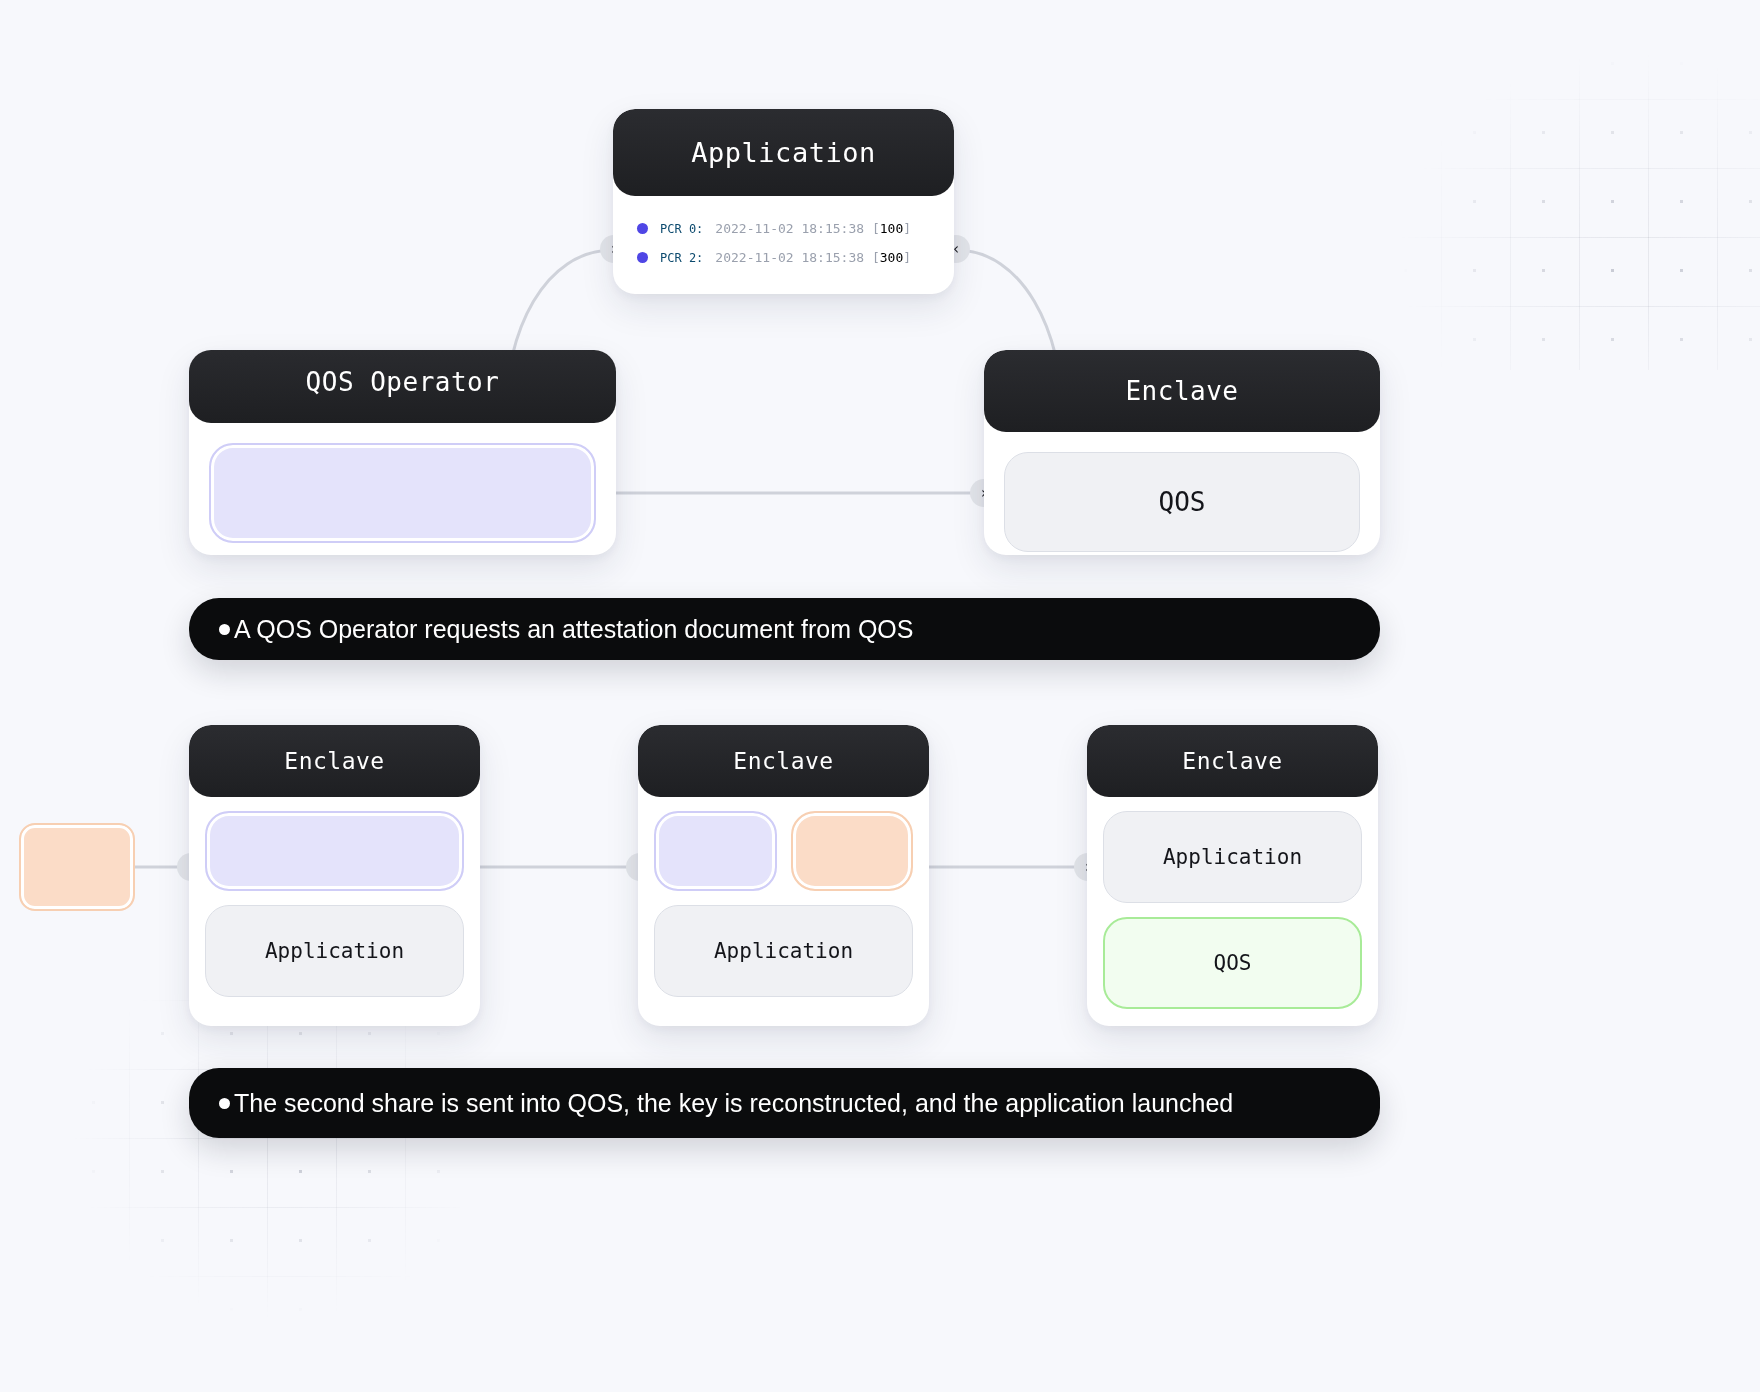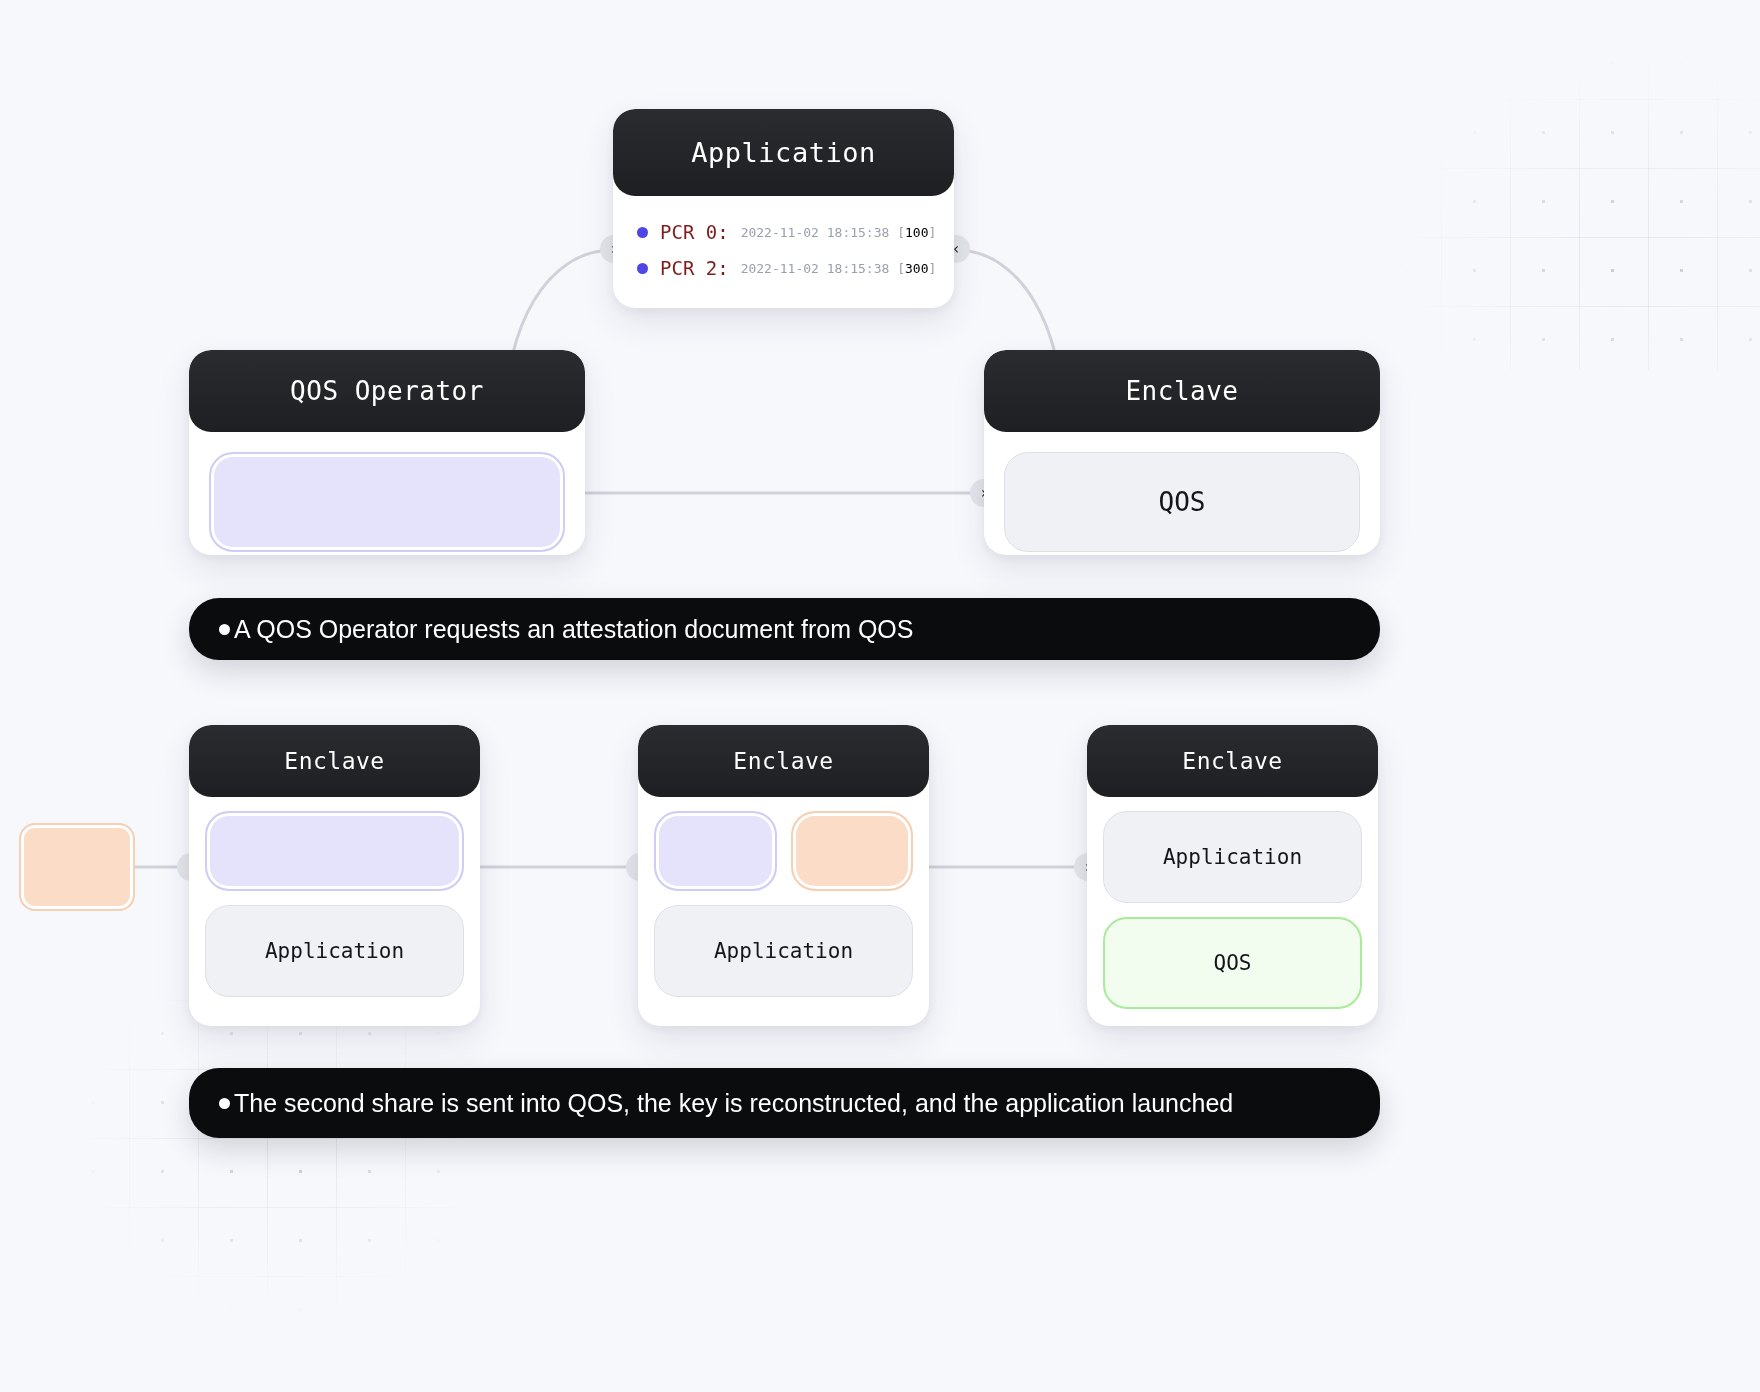--- a/index.html
+++ b/index.html
@@ -89,34 +89,34 @@
     gap: 12px;
     padding: 7px 0;
   }
   .pcr-dot {
     width: 11px; height: 11px; border-radius: 50%;
     background: #4f46e5;
     flex: none;
   }
   .pcr-label {
     font-family: "DejaVu Sans Mono", monospace;
-    font-size: 19px;
-    color: #7f1d1d;
+    font-size: 12px;
+    color: #0c4a6e;
     white-space: nowrap;
   }
   .pcr-meta {
     font-family: "DejaVu Sans Mono", monospace;
     font-size: 13px;
     color: #9aa0ad;
     white-space: nowrap;
   }
   .pcr-meta .idx { color: #000000; }
 
   
-  #qos-operator-card { left: 189px; top: 350px; width: 396px; height: 205px; }
+  #qos-operator-card { left: 189px; top: 350px; width: 427px; height: 205px; justify-content: center; }
   #enclave-top-card  { left: 984px; top: 350px; width: 396px; height: 205px; }
 
   
   #enclave-b1-card { left: 189px; top: 725px; width: 291px; height: 301px; }
   #enclave-b2-card { left: 638px; top: 725px; width: 291px; height: 301px; }
   #enclave-b3-card { left: 1087px; top: 725px; width: 291px; height: 301px; }
   .bottom-card .card-header { font-size: 23px; padding: 23px 10px; }
   .bottom-card .card-body { padding: 14px 16px 18px 16px; gap: 14px; }
 
   

